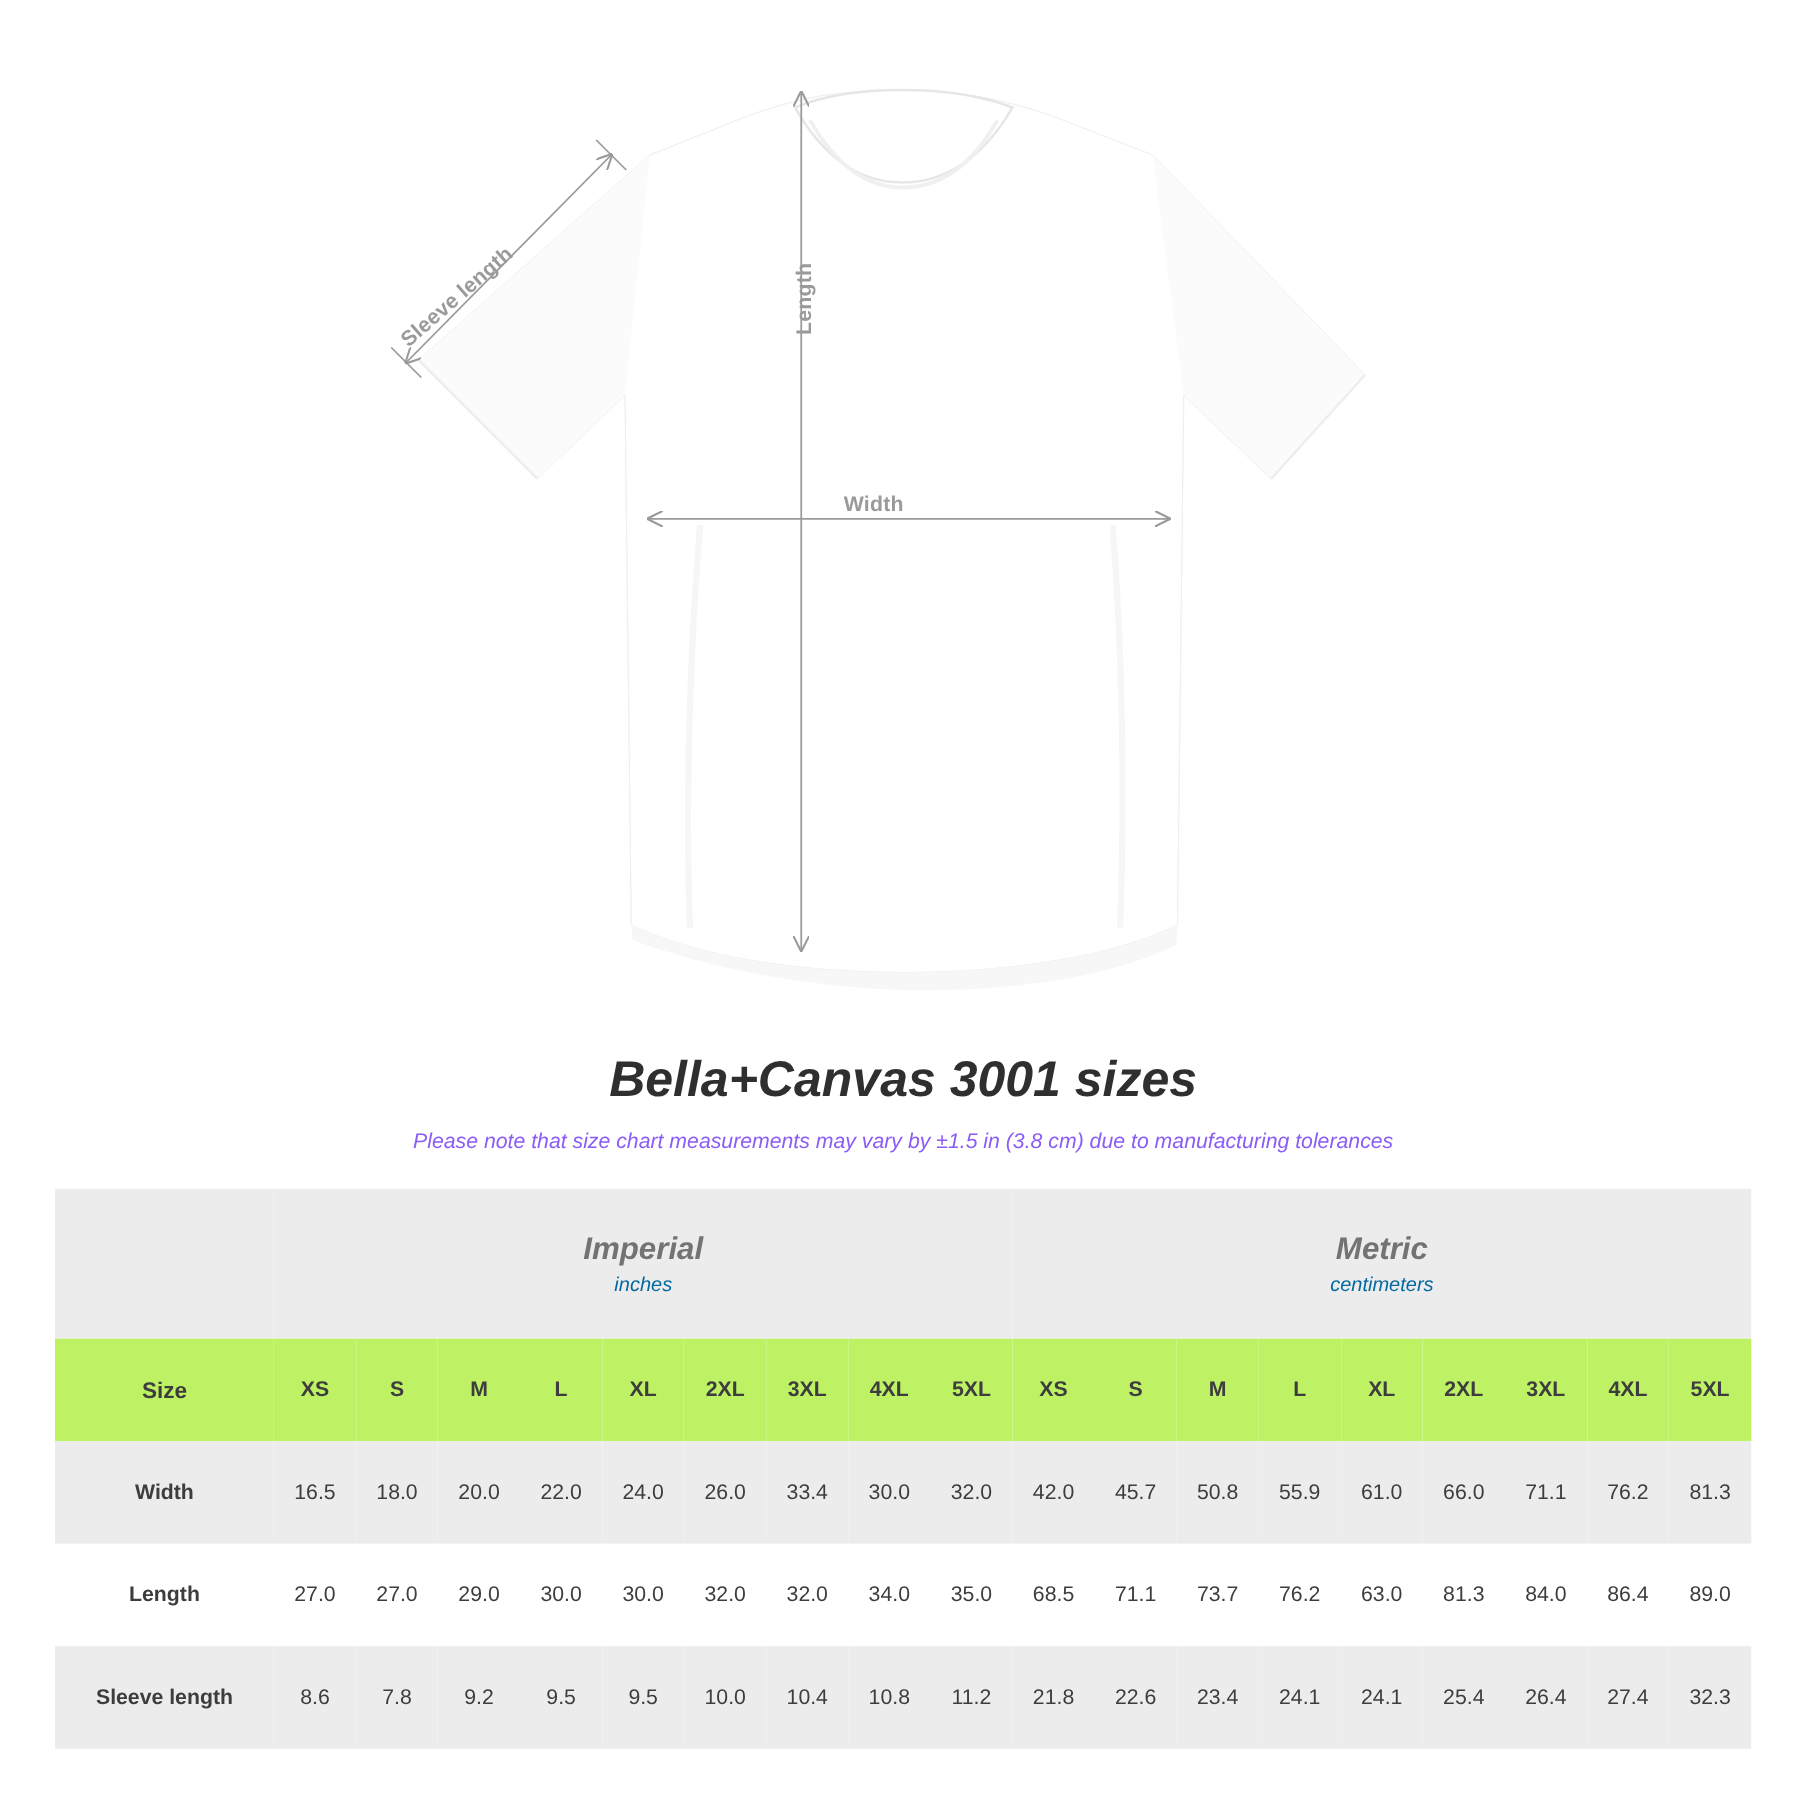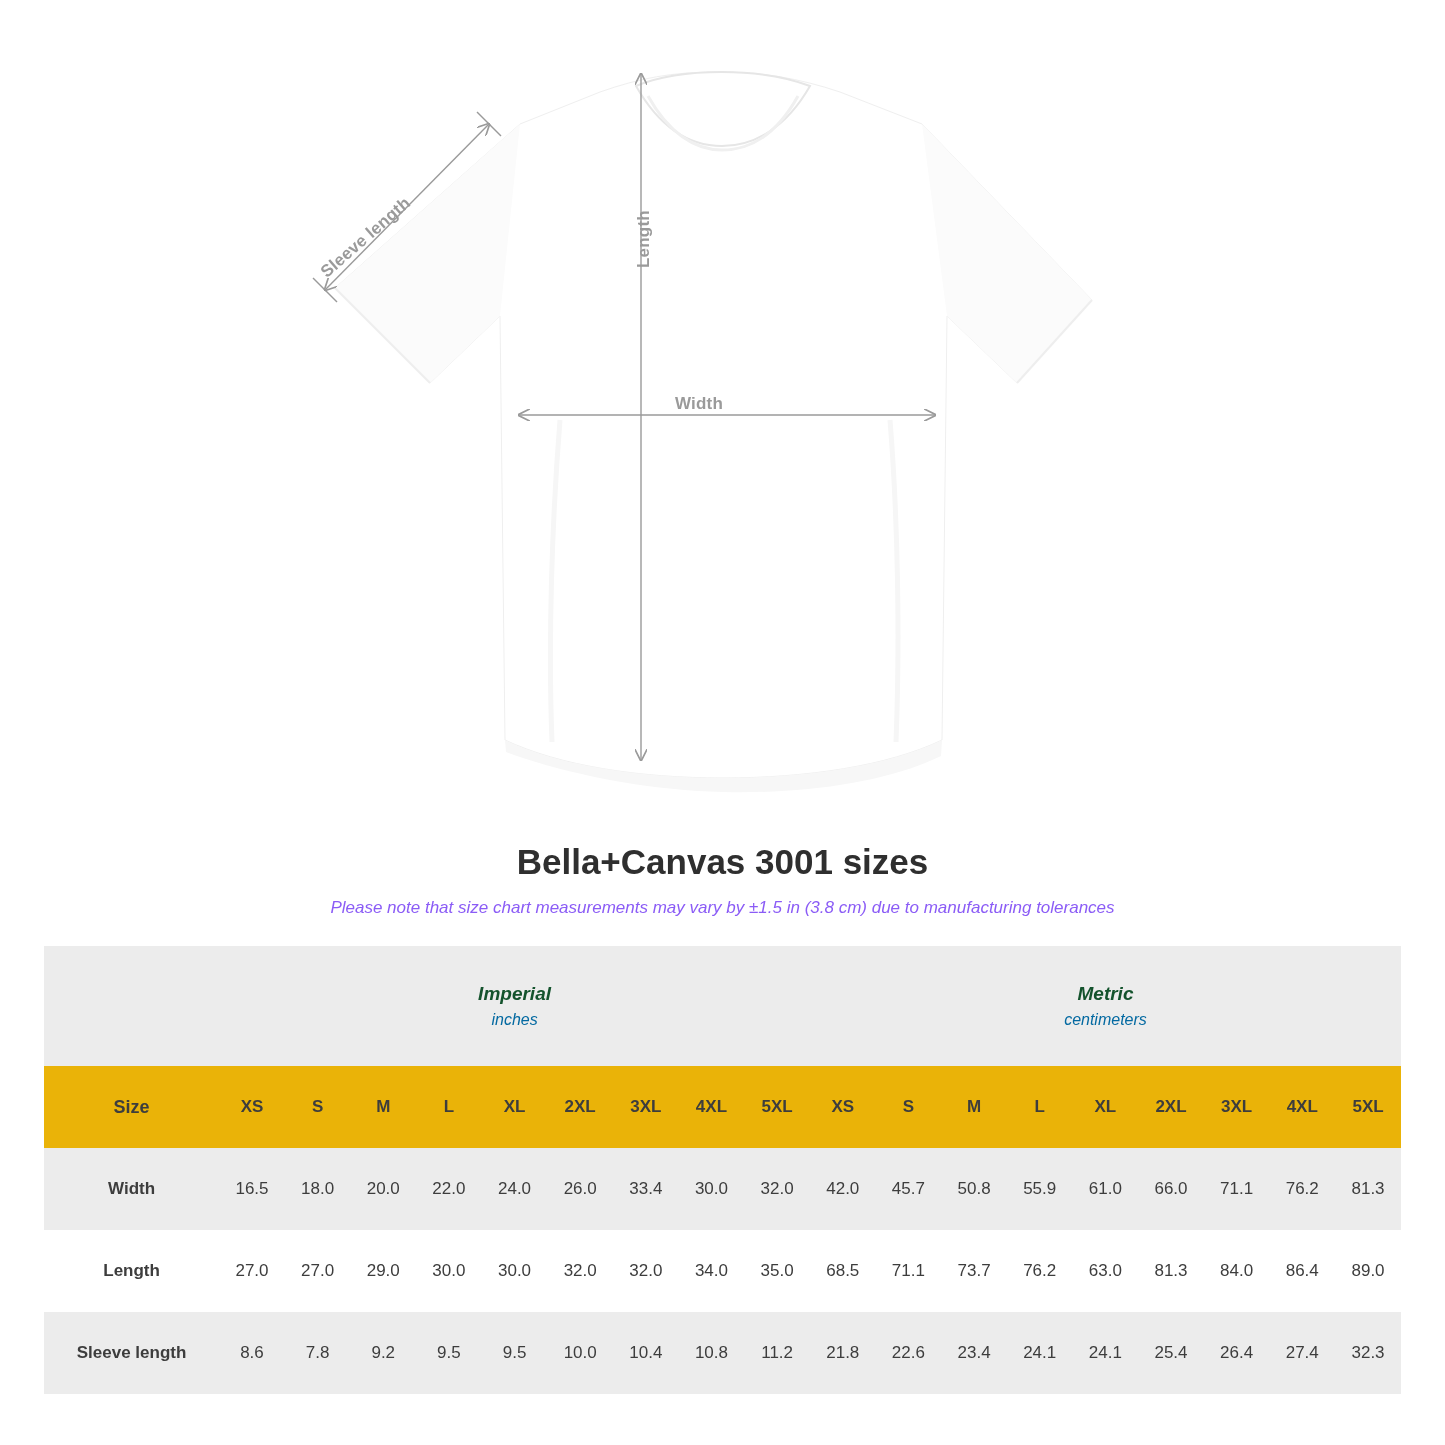--- a/index.html
+++ b/index.html
@@ -47,24 +47,25 @@
   .label-sleeve {
     left: 330px;
     top: 262px;
     transform: rotate(-41deg);
     transform-origin: left bottom;
   }
 
   
   .chart-heading {
     text-align: center;
-    font-size: 35px;
+    font-size: 40px;
     font-weight: bold;
     color: #2f2f2f;
     margin: 22px 0 0 0;
+    font-style: italic;
   }
   .chart-note {
     text-align: center;
     font-size: 17px;
     font-style: italic;
     color: #8b5cf6;
     margin: 16px 0 0 0;
   }
 
   
@@ -83,34 +84,34 @@
     font-size: 17px;
     color: #3d3d3d;
     border: none;
     padding: 0;
   }
   .unit-band td {
     background: #ececec;
     height: 120px;
   }
   .unit-title {
-    font-size: 19px;
+    font-size: 25px;
     font-style: italic;
     font-weight: bold;
-    color: #14532d;
+    color: #737373;
     line-height: 1.2;
   }
   .unit-sub {
     font-size: 16px;
     font-style: italic;
     color: #0369a1;
     padding-top: 6px;
   }
   .hdr-row td {
-    background: #eab308;
+    background: #bef264;
     height: 82px;
     font-weight: bold;
     font-size: 18px;
   }
   .hdr-row td.rowlabel {
     font-weight: bold;
     font-size: 18px;
   }
   .band-a td { background: #ececec; height: 82px; }
   .band-b td { background: #ffffff; height: 82px; }

